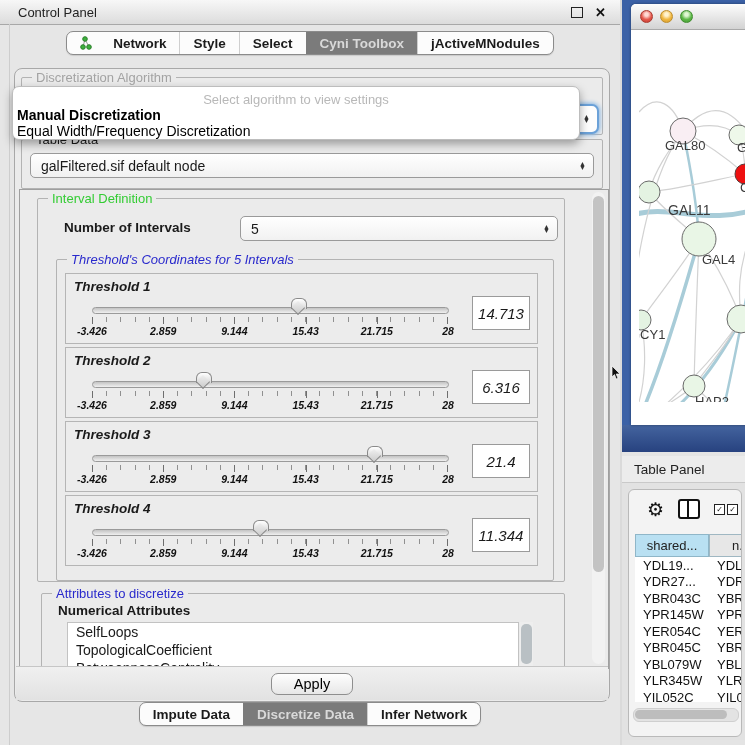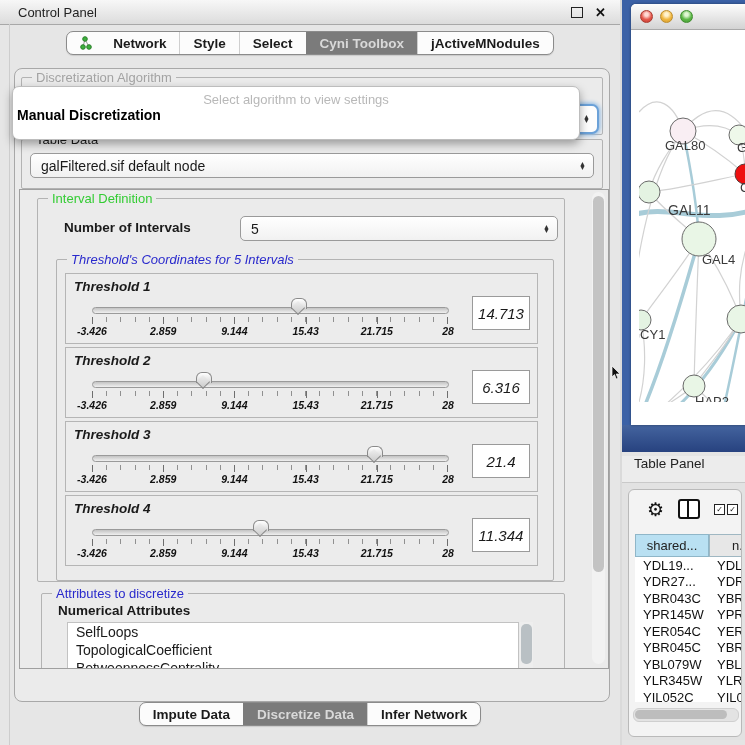--- a/index.html
+++ b/index.html
@@ -114,21 +114,21 @@
   .light{width:13px;height:13px;border-radius:50%;box-sizing:border-box;}
   .light.red{background:radial-gradient(circle at 50% 32%,#ffd9d4 0 18%,#e4574b 55%,#c03a30 100%);border:1px solid #a93a30;}
   .light.yellow{background:radial-gradient(circle at 50% 32%,#fff3cf 0 18%,#f0b73f 55%,#d1992f 100%);border:1px solid #bd8d2c;}
   .light.green{background:radial-gradient(circle at 50% 32%,#e0f7d4 0 18%,#5cb847 55%,#449733 100%);border:1px solid #3f8d2f;}
   .net-canvas{position:absolute;left:8px;top:26px;width:114px;height:372px;overflow:hidden;background:#fff;}
   .nlabel{position:absolute;font-size:13px;color:#3a3a3a;white-space:nowrap;}
 
   
   .tp{position:absolute;left:622px;top:456px;width:123px;height:284px;background:#e2e2e2;}
   .tp-titlebar{position:absolute;left:0;top:0;width:123px;height:26px;background:#ececec;
-    border-bottom:1px solid #c9c9c9;display:flex;}
+    border-bottom:1px solid #c9c9c9;display:flex;align-items:center;}
   .tp-title{font-size:13.5px;color:#222;padding-left:12px;white-space:nowrap;}
   .tp-body{position:absolute;left:6px;top:33px;width:112px;height:246px;background:#f3f3f3;
     border:1px solid #b9b9b9;border-radius:6px;overflow:hidden;}
   .tp-toolbar{position:absolute;left:0;top:0;width:100%;height:38px;display:flex;
     align-items:center;gap:14px;padding-left:18px;box-sizing:border-box;}
   .gear-glyph{font-size:19px;color:#111;line-height:1;}
   .col-icon{width:18px;height:16px;border:2px solid #111;border-radius:3px;position:relative;background:#fff;}
   .col-icon::after{content:"";position:absolute;left:7px;top:0;width:2px;height:100%;background:#111;}
   .checks{display:flex;gap:2px;}
   .chk{width:9px;height:9px;border:1.5px solid #222;font-size:8px;line-height:9px;
@@ -347,40 +347,44 @@
         <div class="list-scroll">
             <div class="list-thumb"></div>
           </div>
       </div>
 
       <div class="v-scrollbar">
         <div class="v-thumb"></div>
       </div>
     </div>
 
+    <div class="apply-bar">
+      <button class="apply-btn">Apply</button>
+    </div>
   </div>
 
   <div class="cp-bottombar">
     <div class="tabgroup">
       <div class="tab">
           <span>Impute Data</span>
         </div>
       <div class="tab selected">
           <span>Discretize Data</span>
         </div>
       <div class="tab">
           <span>Infer Network</span>
         </div>
     </div>
   </div>
 </div>
 
 <div class="popup">
   <div class="popup-prompt">Select algorithm to view settings</div>
   <div class="popup-opt1">Manual Discretization</div>
+  <div class="popup-opt2">Equal Width/Frequency Discretization</div>
 </div>
 
 <div class="net">
   <div class="net-bottomband"></div>
   <div class="net-inner">
     <div class="net-titlebar">
       <div class="light red"></div>
       <div class="light yellow"></div>
       <div class="light green"></div>
     </div>

